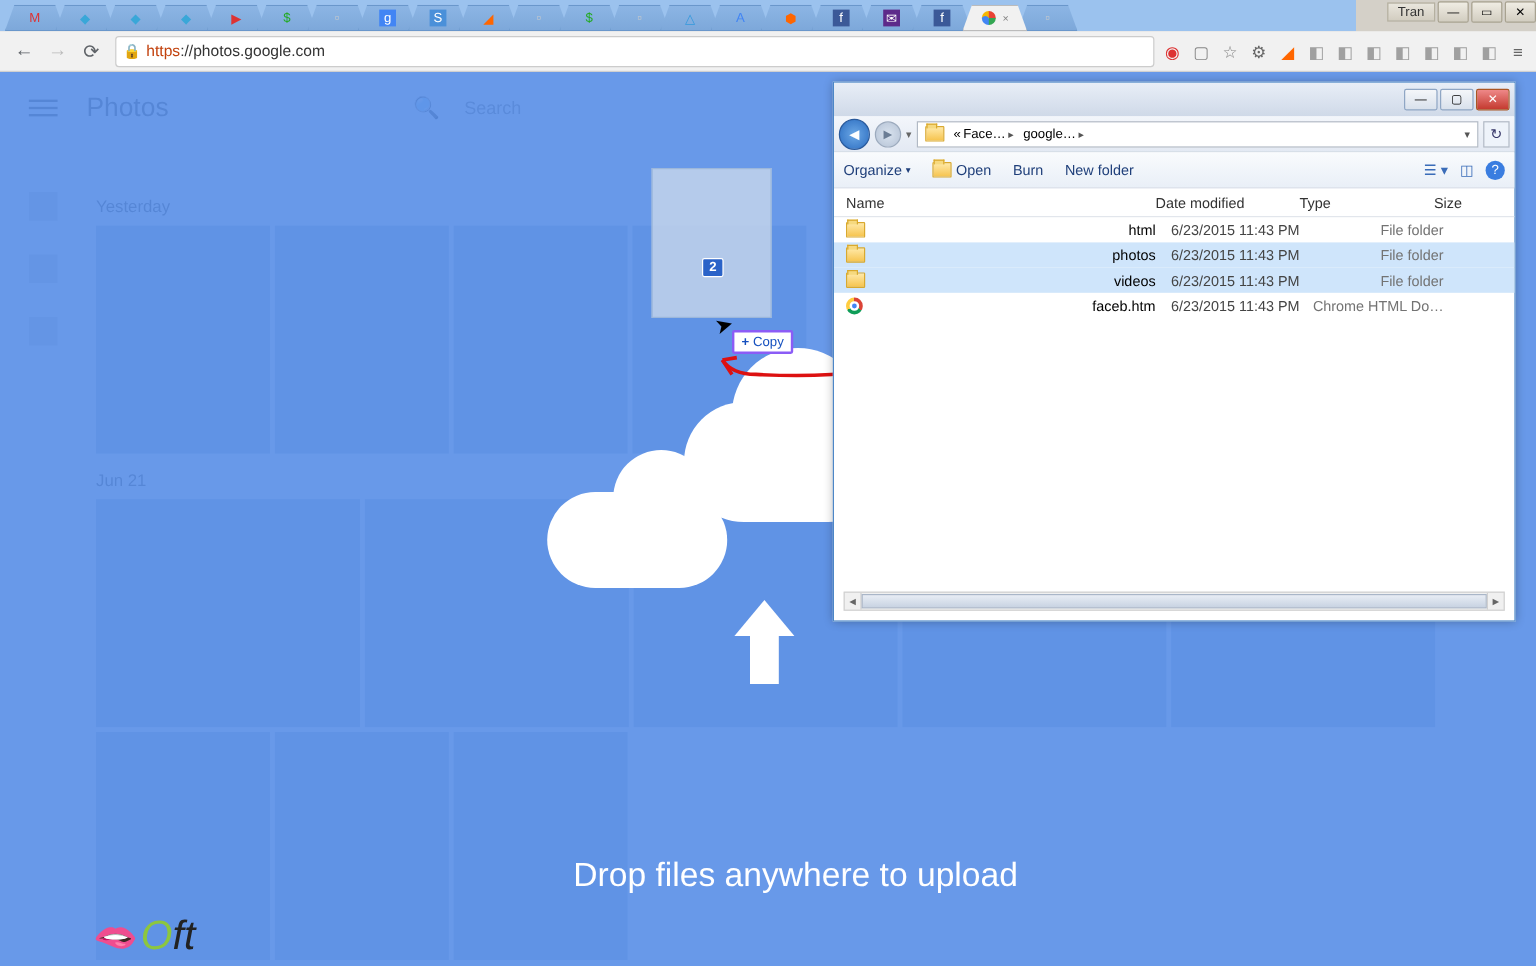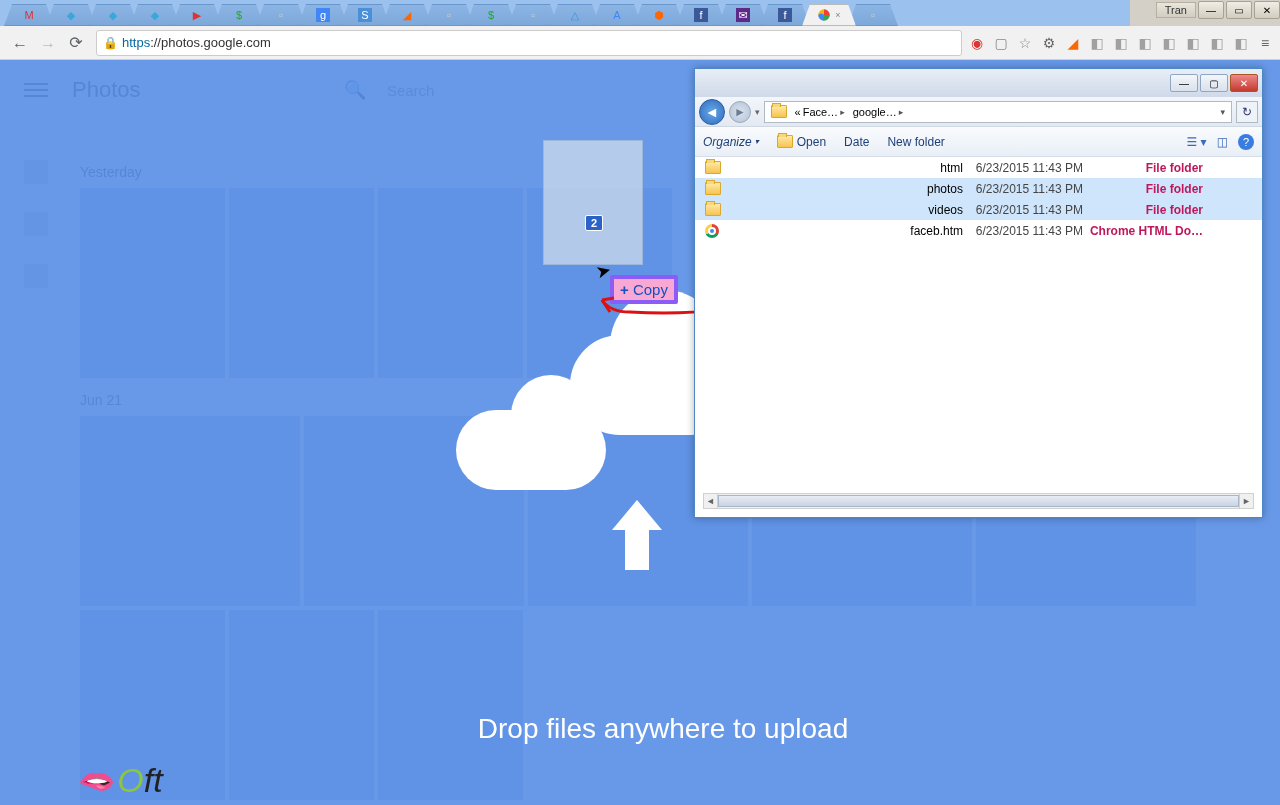--- a/index.html
+++ b/index.html
@@ -18,21 +18,21 @@
 .tab-x { font-size:9px; color:#888; margin-left:4px; }
 .favicon { width:14px; height:14px; display:inline-flex; align-items:center; justify-content:center; font-size:11px; }
 
 
 .toolbar { position:absolute; top:26px; left:0; right:0; height:34px; background:#f1f1f1; border-bottom:1px solid #d0d0d0; display:flex; align-items:center; padding:0 6px; }
 .navbtn { width:24px; height:24px; display:flex; align-items:center; justify-content:center; color:#5f6368; margin:0 2px; font-size:16px; }
 .navbtn.disabled { color:#bbb; }
 .omnibox { flex:1; height:26px; background:#fff; border:1px solid #ccc; border-radius:3px; display:flex; align-items:center; padding:0 6px; margin:0 6px; }
 .lock { color:#0a8a0a; font-size:12px; }
 .url { font-size:13px; color:#333; margin-left:4px; }
-.url .green { color:#0369a1; }
+.url .green { color:#c2410c; }
 .ext-icons { display:flex; gap:6px; align-items:center; }
 .ext { width:18px; height:18px; display:flex; align-items:center; justify-content:center; font-size:14px; }
 
 
 .page { position:absolute; top:60px; left:0; right:0; bottom:0; background:#fff; }
 .page .app-header { height:60px; display:flex; align-items:center; padding:0 24px; gap:24px; }
 .hamburger { width:24px; height:24px; display:flex; flex-direction:column; justify-content:center; gap:4px; }
 .hamburger span { height:2px; background:#666; }
 .app-title { font-size:22px; color:#666; }
 .search-area { margin-left:180px; display:flex; align-items:center; gap:20px; color:#888; font-size:15px; }
@@ -54,56 +54,56 @@
 .overlay .cloud.c2::before { content:""; position:absolute; width:110px; height:110px; background:#fff; border-radius:50%; top:-45px; left:40px; }
 .overlay .arrow-up { position:absolute; left:612px; top:440px; width:50px; height:70px; }
 .overlay .arrow-up .shaft { width:24px; height:40px; background:#fff; margin:0 auto; }
 .overlay .arrow-up .tri { width:0; height:0; border-left:25px solid transparent; border-right:25px solid transparent; border-bottom:30px solid #fff; }
 .drop-text { position:absolute; bottom:60px; font-size:28px; color:#fff; width:100%; text-align:center; }
 
 
 .drag-ghost { position:absolute; left:543px; top:140px; width:100px; height:125px; background:rgba(200,215,235,0.8); border:1px solid #9cb7db; }
 .drag-badge { position:absolute; left:585px; top:215px; width:18px; height:16px; background:#2a62c8; color:#fff; font-size:11px; font-weight:bold; display:flex; align-items:center; justify-content:center; border:1px solid #fff; border-radius:2px; }
 .cursor { position:absolute; left:596px; top:260px; font-size:18px; color:#000; transform:rotate(-15deg); }
-.copy-tip { position:absolute; left:610px; top:275px; background:#f9a8d4; border:4px solid #8b5cf6; padding:2px 6px; font-size:15px; color:#1550bf; border-radius:2px; }
+.copy-tip { position:absolute; left:610px; top:275px; background:#ffffff; border:2px solid #8b5cf6; padding:2px 6px; font-size:11px; color:#1550bf; border-radius:2px; }
 .copy-tip .plus { color:#1550bf; font-weight:bold; }
 
 
 .red-arrow { position:absolute; left:590px; top:220px; pointer-events:none; }
 
 
 .explorer { position:absolute; left:694px; top:68px; width:569px; height:450px; border:1px solid #4d87c7; background:#fff; box-shadow:0 0 8px rgba(0,0,0,0.3); }
 .ex-titlebar { height:28px; background:linear-gradient(#e8eef7,#cfd9e8); display:flex; align-items:center; justify-content:flex-end; padding:0 4px; }
 .ex-winbtn { width:28px; height:18px; border:1px solid #8fa6c4; background:linear-gradient(#f4f6f9,#d9e1ec); margin-left:2px; display:flex; align-items:center; justify-content:center; font-size:10px; border-radius:2px; }
 .ex-winbtn.close { background:linear-gradient(#e88,#c43a2f); color:#fff; border-color:#a52; }
 .ex-nav { height:30px; background:linear-gradient(#f3f6fb,#e3e9f3); display:flex; align-items:center; padding:0 4px; gap:4px; border-bottom:1px solid #cfd7e3; }
 .ex-back,.ex-fwd { width:26px; height:26px; border-radius:50%; background:radial-gradient(#6ca8e6,#2a6cc0); display:flex; align-items:center; justify-content:center; color:#fff; font-size:14px; border:1px solid #2a5a9c; }
 .ex-fwd { width:22px; height:22px; background:radial-gradient(#d9e3ef,#b5c2d5); color:#6b7d95; border-color:#9caabd; font-size:12px; }
 .ex-path { flex:1; height:22px; background:#fff; border:1px solid #b1b9c5; display:flex; align-items:center; font-size:11px; padding:0 2px; }
 .ex-path .seg { padding:0 4px; display:flex; align-items:center; gap:2px; }
 .ex-path .car { color:#555; font-size:9px; }
 .ex-refresh { width:22px; height:22px; border:1px solid #b1b9c5; background:#eef3fa; display:flex; align-items:center;justify-content:center; font-size:12px; color:#336; }
 .ex-search { width:200px; height:22px; background:#fff; border:1px solid #b1b9c5; display:flex; align-items:center; padding:0 4px; font-size:11px; color:#888; font-style:italic; }
 .ex-search .mag { margin-left:auto; color:#3a6cb8; font-style:normal; }
 .ex-toolbar { height:30px; background:linear-gradient(#f9fbfd,#e9eff7); border-bottom:1px solid #d6dde8; display:flex; align-items:center; padding:0 8px; gap:18px; font-size:12px; }
-.ex-toolbar .org { color:#1f3f7a; display:flex; align-items:center; gap:3px;font-style:italic;}
+.ex-toolbar .org { color:#1f3f7a; display:flex; align-items:center; gap:3px;}
 .ex-toolbar .act { color:#1f3f7a; display:flex; align-items:center; gap:4px;}
 .ex-toolbar .right { margin-left:auto; display:flex; gap:10px; align-items:center; }
 .ex-cols { height:24px; display:flex; align-items:center; font-size:12px; color:#333; border-bottom:1px solid #e2e6ec; padding-left:10px;}
 .ex-cols .col { display:flex; align-items:center; }
 .ex-cols .name { width:258px; }
 .ex-cols .date { width:120px; }
 .ex-cols .type { width:112px; }
 .ex-cols .size { }
 .ex-list { font-size:12px;text-align:right; }
 .ex-row { height:21px; display:flex; align-items:center; padding-left:10px; }
 .ex-row .ic { width:20px; display:inline-flex; }
 .ex-row .nm { width:238px; }
 .ex-row .dt { width:120px; color:#444; }
-.ex-row .tp { width:120px; color:#be185d;font-weight:bold; }
+.ex-row .tp { width:120px; color:#737373; }
 .ex-row.sel { background:#cfe5fb; }
 .fld-icon { width:16px; height:13px; background:linear-gradient(#ffe9a8,#f6c44f); border:1px solid #d9a92e; border-radius:1px; position:relative; }
 .fld-icon::before { content:""; position:absolute; top:-3px; left:0; width:7px; height:3px; background:#f6d97f; border:1px solid #d9a92e; border-bottom:none; }
 .chrome-icon { width:14px; height:14px; border-radius:50%; background:conic-gradient(#db4437 0 120deg,#0f9d58 120deg 240deg,#ffcd40 240deg 360deg); position:relative;}
 .chrome-icon::after { content:""; position:absolute; inset:3px; background:#4285f4; border-radius:50%; border:2px solid #fff; }
 .ex-scroll { position:absolute; bottom:8px; left:8px; right:8px; height:16px; background:#f0f0f0; border:1px solid #d0d0d0; }
 .ex-scroll .thumb { position:absolute; left:14px; right:14px; top:1px; bottom:1px; background:linear-gradient(#e8edf5,#c8d3e2); border:1px solid #a9b6c8; width:auto; height:auto;}
 .ex-scroll .arr { position:absolute; top:0; bottom:0; width:14px; display:flex; align-items:center; justify-content:center; font-size:9px; color:#666; }
 .ex-scroll .arr.l { left:0; border-right:1px solid #d0d0d0;}
 .ex-scroll .arr.r { right:0; border-left:1px solid #d0d0d0;}
@@ -311,28 +311,34 @@
   </div>
   <div class="ex-toolbar">
     <span class="org">
         <span>Organize</span> 
         <span style="font-size:8px;">▾</span>
       </span>
     <span class="act">
         <span class="fld-icon"></span>
         <span>Open</span>
       </span>
-    <span class="act">Date</span>
+    <span class="act">Burn</span>
     <span class="act">New folder</span>
     <span class="right">
       <span style="color:#3a6cb8;">☰ ▾</span>
       <span style="color:#3a6cb8;">◫</span>
       <span style="background:#3a7de0;color:#fff;border-radius:50%;width:16px;height:16px;display:inline-flex;align-items:center;justify-content:center;font-size:11px;">?</span>
     </span>
   </div>
+  <div class="ex-cols">
+    <span class="col name">Name</span>
+    <span class="col date">Date modified</span>
+    <span class="col type">Type</span>
+    <span class="col size">Size</span>
+  </div>
   <div class="ex-list" id="ex-list">
       <div class="ex-row">
         <span class="ic">
           <span class="fld-icon"></span>
         </span>
         <span class="nm">html</span>
         <span class="dt">6/23/2015 11:43 PM</span>
         <span class="tp">File folder</span>
       </div>
       <div class="ex-row sel">

